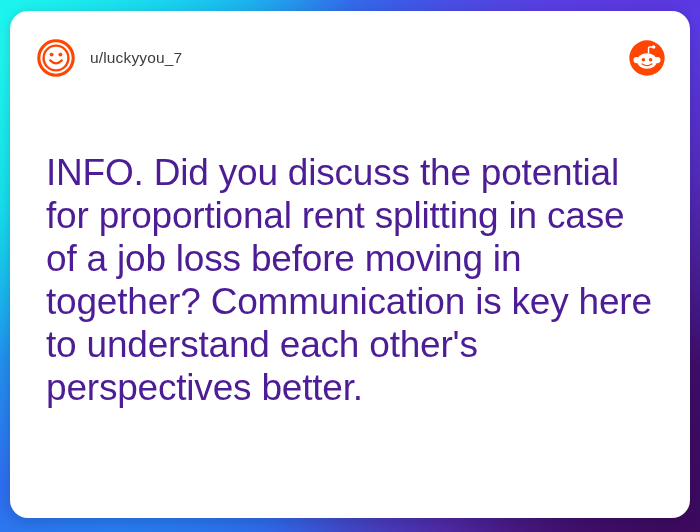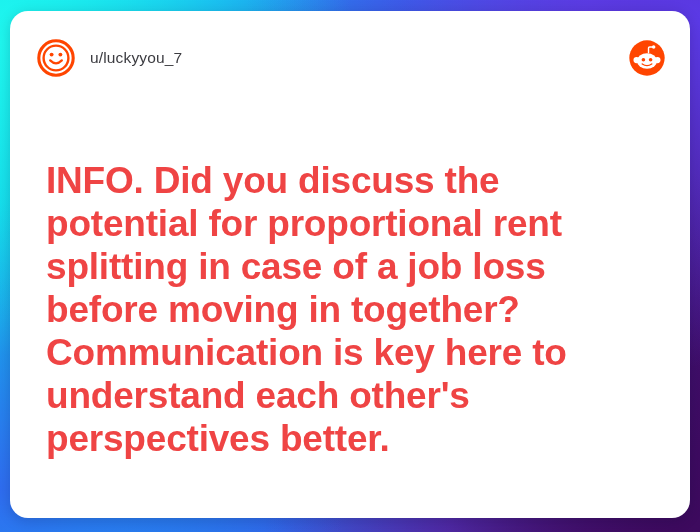--- a/index.html
+++ b/index.html
@@ -75,26 +75,26 @@
     height: 38px;
     flex: 0 0 38px;
     display: block;
   }
 
   
   .post-body {
     position: absolute;
     left: 36px;
     right: 30px;
-    top: 148px;
+    top: 140px;
     font-size: 37px;
     line-height: 43px;
-    color: #ef4444;
+    color: #4c1d95;
     letter-spacing: -0.2px;
-    font-weight: 700;
+    font-weight: 400;
     white-space: pre-wrap;
     word-wrap: break-word;
   }
 </style>
 </head>
 <body>
 
 <div id="screen">
 
   <div id="card">

